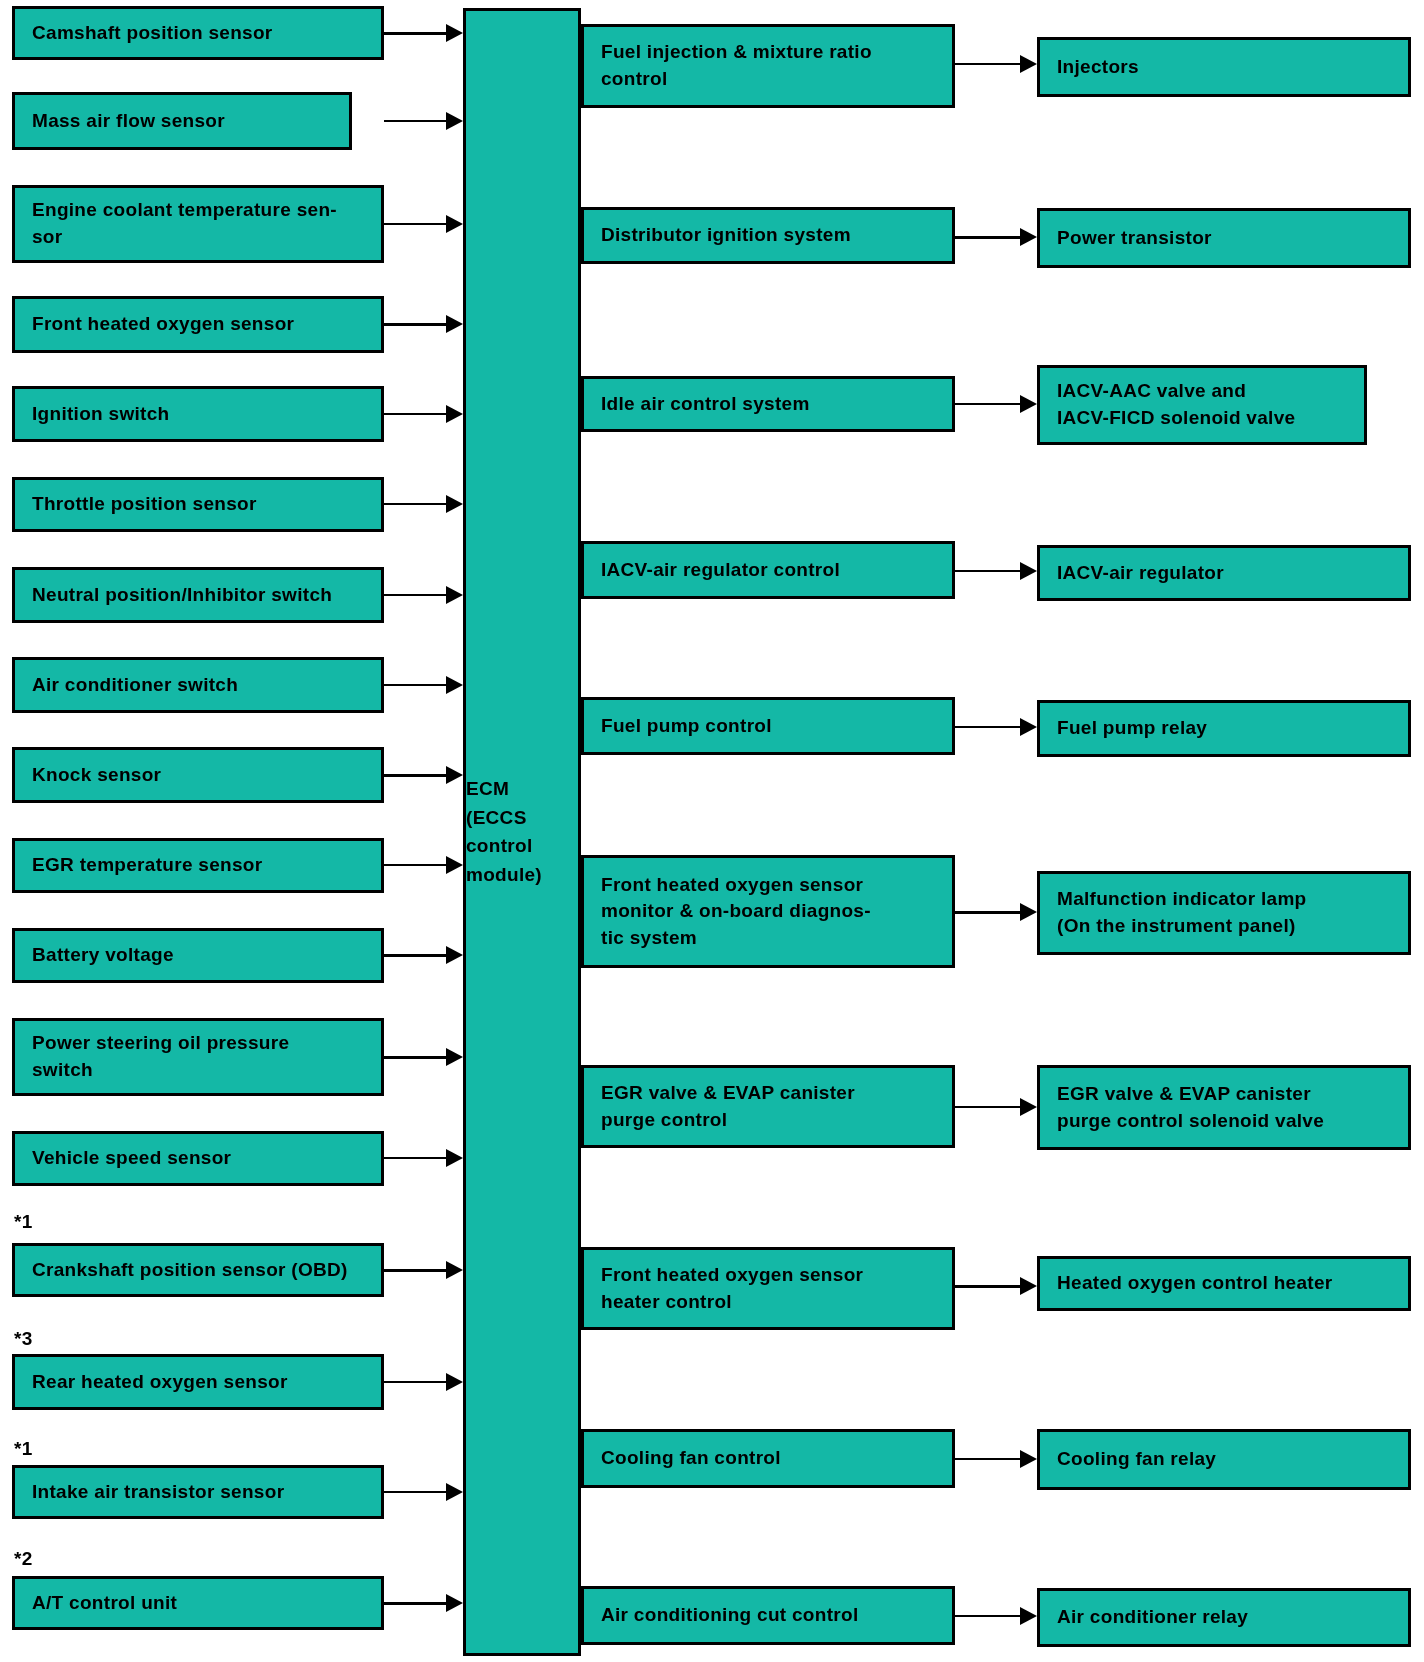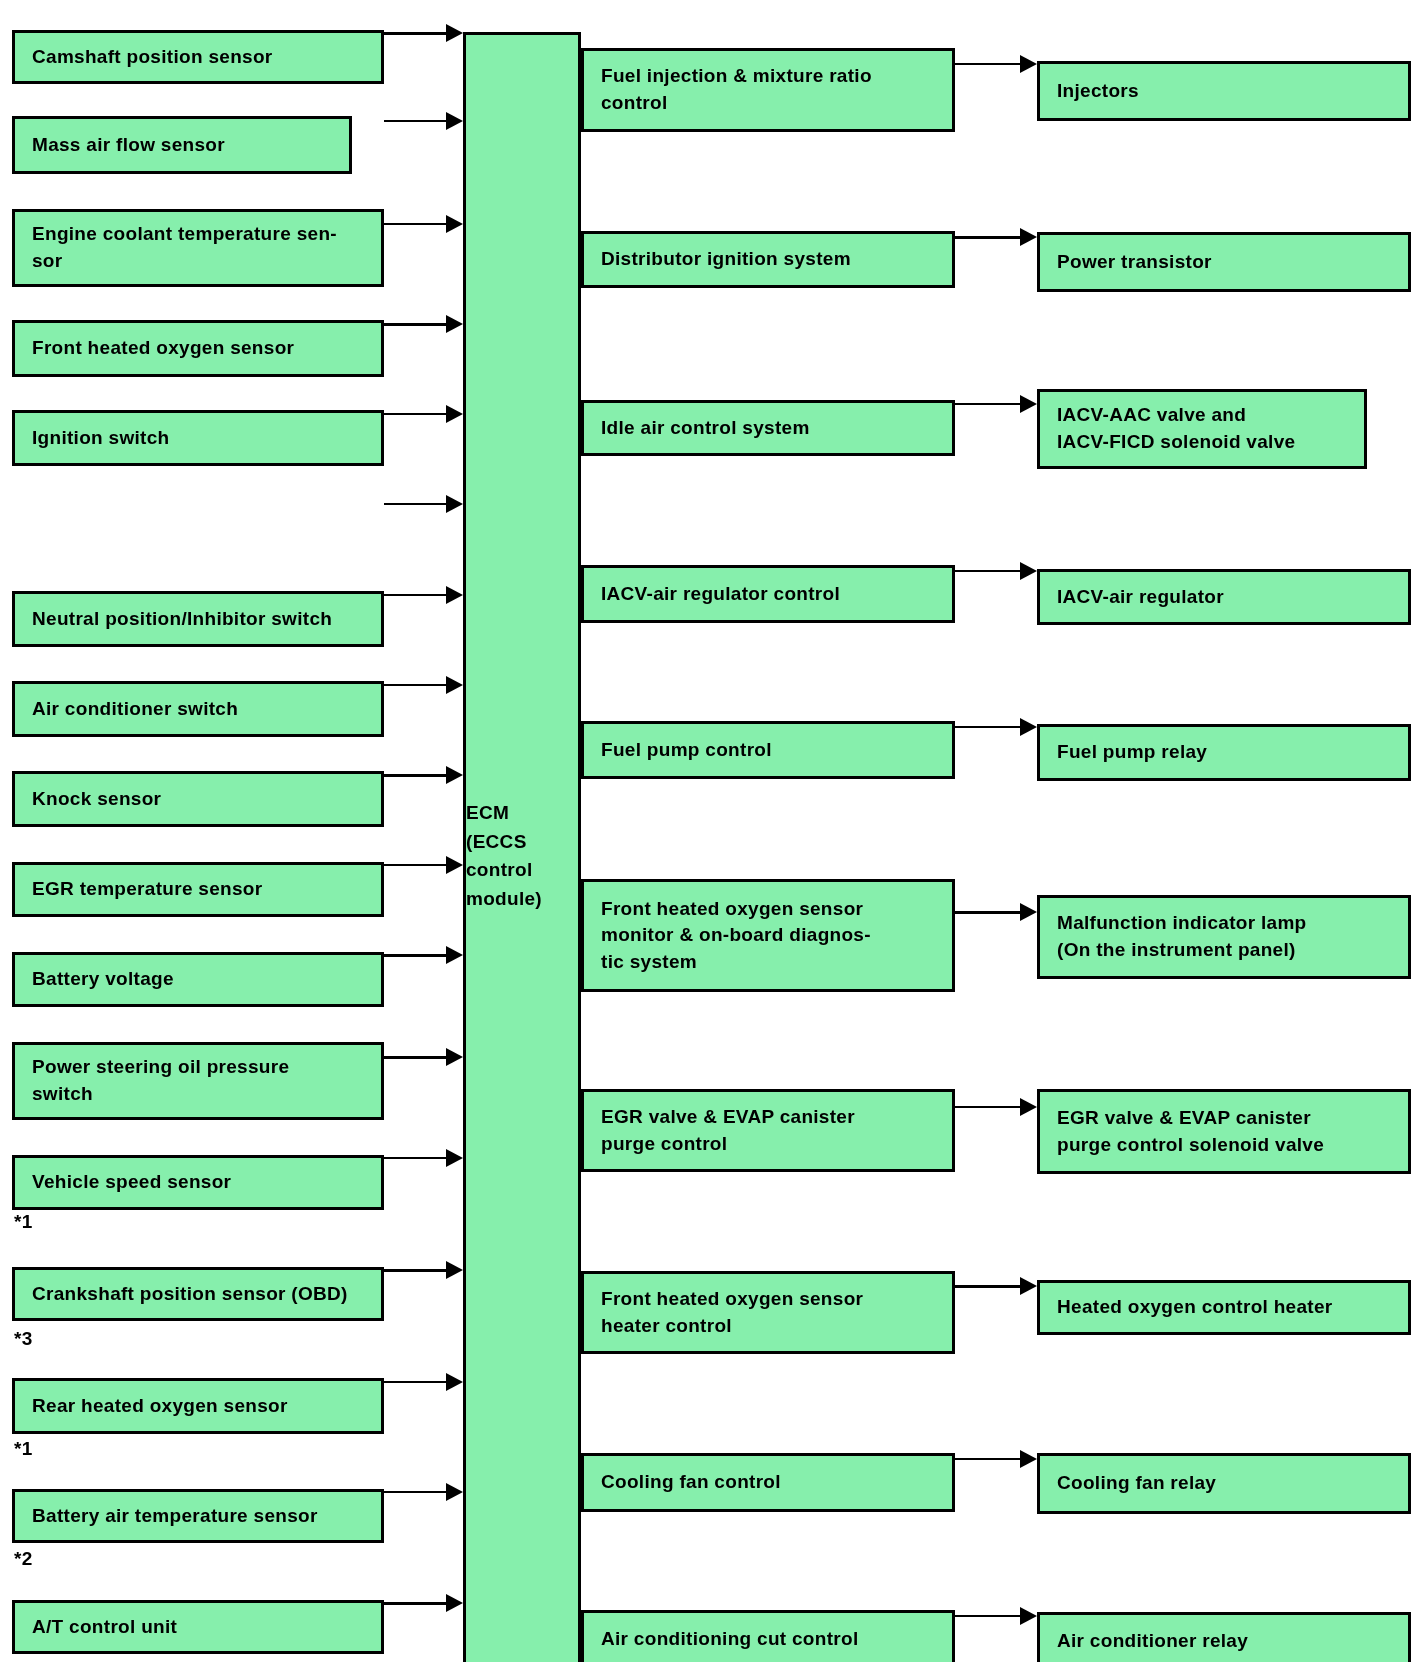--- a/index.html
+++ b/index.html
@@ -4,22 +4,22 @@
 <style>
   html,body { margin:0; padding:0; background:#ffffff; }
   .page {
     position:relative; width:1424px; height:1662px;
     background:#fff; color:#000;
     font-family:"Liberation Sans", sans-serif;
     overflow:hidden;
   }
   .box {
     position:absolute; box-sizing:border-box;
-    border:3px solid #000; background:#86efac;
-    display:flex; align-items:center;margin-top:24px;
+    border:3px solid #000; background:#14b8a6;
+    display:flex; align-items:center;
   }
   .lbl {
     display:block;
     padding-left:17px; padding-right:6px;
     font-size:19px; font-weight:bold; letter-spacing:0.3px;
     line-height:1.4; white-space:pre-line;
   }
   .ecm-box { border-width:3px; }
   .ecm-box .lbl { line-height:1.5; padding-left:0; }
   .note {
@@ -50,20 +50,23 @@
   <div class="box" style="left:12px;top:185px;width:372px;height:78px">
       <span class="lbl">Engine coolant temperature sen-
 sor</span>
     </div>
   <div class="box" style="left:12px;top:296px;width:372px;height:57px">
       <span class="lbl">Front heated oxygen sensor</span>
     </div>
   <div class="box" style="left:12px;top:386px;width:372px;height:56px">
       <span class="lbl">Ignition switch</span>
     </div>
+  <div class="box" style="left:12px;top:477px;width:372px;height:55px">
+      <span class="lbl">Throttle position sensor</span>
+    </div>
   <div class="box" style="left:12px;top:567px;width:372px;height:56px">
       <span class="lbl">Neutral position/Inhibitor switch</span>
     </div>
   <div class="box" style="left:12px;top:657px;width:372px;height:56px">
       <span class="lbl">Air conditioner switch</span>
     </div>
   <div class="box" style="left:12px;top:747px;width:372px;height:56px">
       <span class="lbl">Knock sensor</span>
     </div>
   <div class="box" style="left:12px;top:838px;width:372px;height:55px">
@@ -85,21 +88,21 @@
       <span class="lbl">Crankshaft position sensor (OBD)</span>
     </div>
 
   <span class="note" style="left:14px;top:1328px">*3</span>
   <div class="box" style="left:12px;top:1354px;width:372px;height:56px">
       <span class="lbl">Rear heated oxygen sensor</span>
     </div>
 
   <span class="note" style="left:14px;top:1438px">*1</span>
   <div class="box" style="left:12px;top:1465px;width:372px;height:54px">
-      <span class="lbl">Battery air temperature sensor</span>
+      <span class="lbl">Intake air transistor sensor</span>
     </div>
 
   <span class="note" style="left:14px;top:1548px">*2</span>
   <div class="box" style="left:12px;top:1576px;width:372px;height:54px">
       <span class="lbl">A/T control unit</span>
     </div>
 
   <div class="arrow thick" style="left:384px;top:33px">
       <i class="shaft" style="width:64px"></i>
       <i class="head" style="left:62px"></i>

